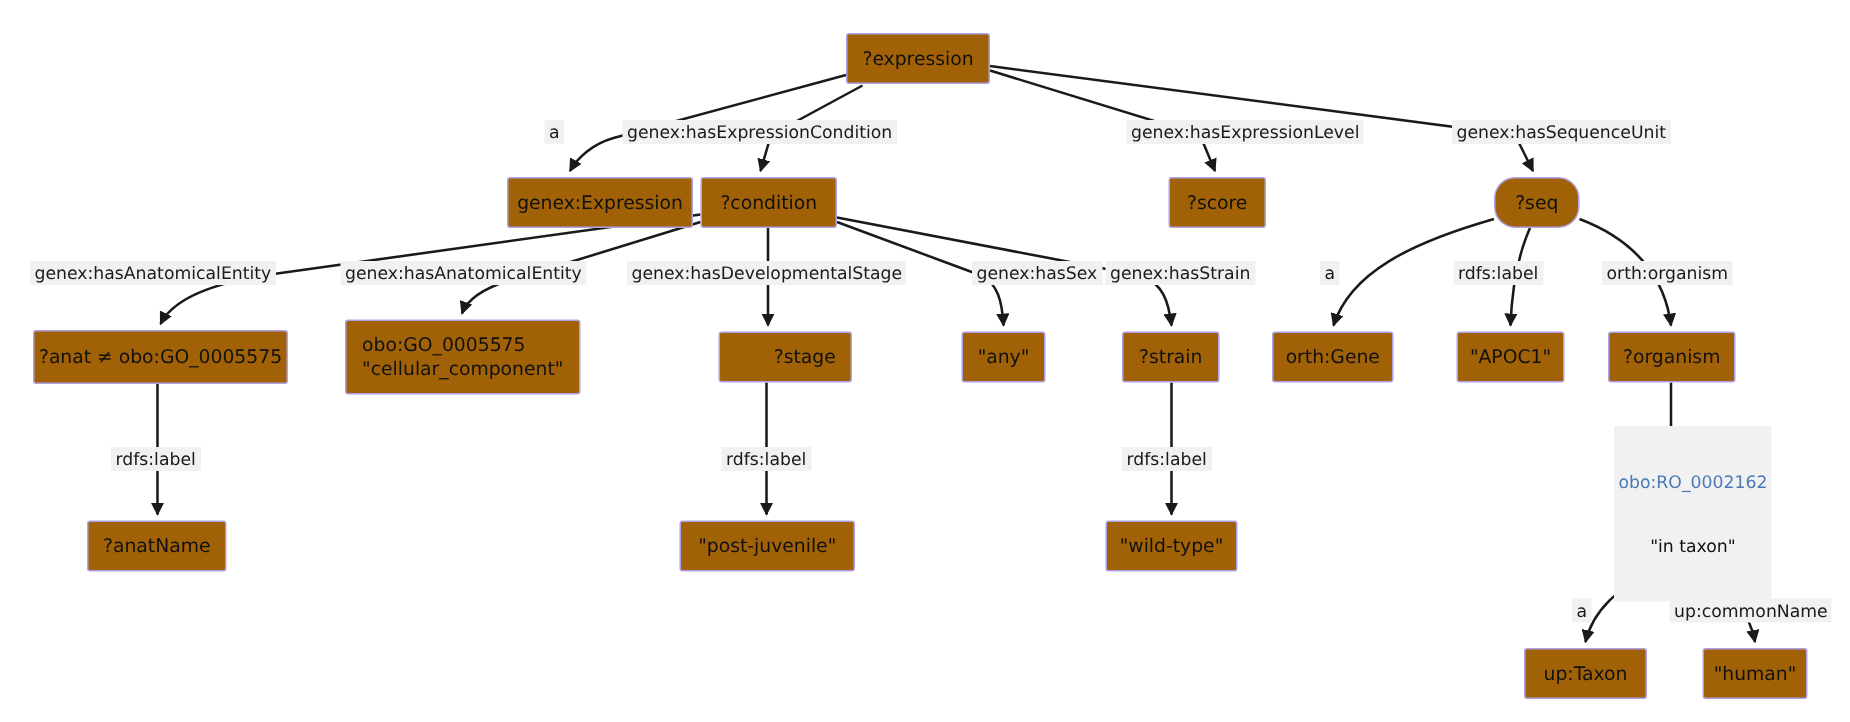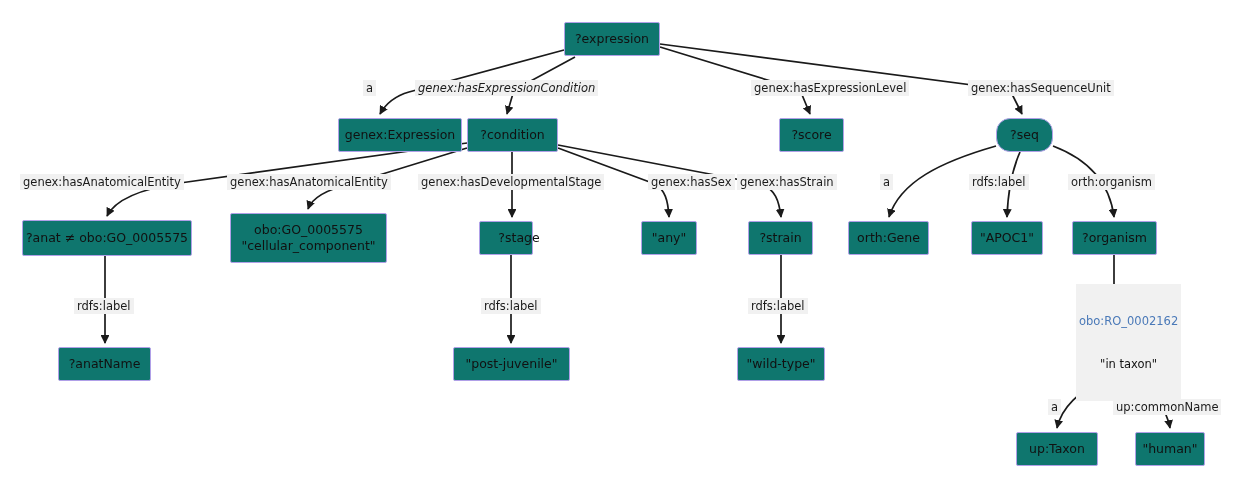--- a/index.html
+++ b/index.html
@@ -2,30 +2,29 @@
 <html><head>
 <meta charset="utf-8">
 <style>
   html,body{margin:0;padding:0;background:#ffffff;}
   body{font-family:"DejaVu Sans", sans-serif;}
   #canvas{position:relative;width:1233px;height:481px;overflow:hidden;background:#fff;}
   #edges{position:absolute;left:0;top:0;width:1233px;height:481px;}
   .node{
     position:absolute;
     box-sizing:border-box;
-    background:#0f766e;
+    background:#a16207;
     border:1px solid #b0a0e8;
     border-radius:2px;
     color:#111;
     font-size:12.5px;
     line-height:1.28;
     display:flex;
     align-items:center;
     justify-content:center;
-    text-align:center;
     white-space:pre;
     padding:0 6px;
   }
   .elabel{
     position:absolute;
     box-sizing:border-box;
     background:#f1f1f1;
     color:#1a1a1a;
     font-size:11.5px;
     line-height:1.25;
@@ -88,35 +87,35 @@
   </svg>
 
   <div class="node" style="left:564px;top:22px;width:96px;height:34px;">?expression</div>
   <div class="node" style="left:338px;top:118px;width:124px;height:34px;">genex:Expression</div>
   <div class="node" style="left:467px;top:118px;width:91px;height:34px;">?condition</div>
   <div class="node" style="left:779px;top:118px;width:65px;height:34px;">?score</div>
   <div class="node" style="left:996px;top:118px;width:57px;height:34px;border-radius:14px;">?seq</div>
   <div class="node" style="left:22px;top:220px;width:170px;height:36px;">?anat ≠ obo:GO_0005575</div>
   <div class="node" style="left:230px;top:213px;width:157px;height:50px;">obo:GO_0005575
 "cellular_component"</div>
-  <div class="node" style="left:479px;top:221px;width:54px;height:34px;padding-left:32px;">?stage</div>
+  <div class="node" style="left:479px;top:221px;width:89px;height:34px;padding-left:32px;">?stage</div>
   <div class="node" style="left:641px;top:221px;width:56px;height:34px;">"any"</div>
   <div class="node" style="left:748px;top:221px;width:65px;height:34px;">?strain</div>
   <div class="node" style="left:848px;top:221px;width:81px;height:34px;">orth:Gene</div>
   <div class="node" style="left:971px;top:221px;width:72px;height:34px;">"APOC1"</div>
   <div class="node" style="left:1072px;top:221px;width:85px;height:34px;">?organism</div>
   <div class="node" style="left:58px;top:347px;width:93px;height:34px;">?anatName</div>
   <div class="node" style="left:453px;top:347px;width:117px;height:34px;">"post-juvenile"</div>
   <div class="node" style="left:737px;top:347px;width:88px;height:34px;">"wild-type"</div>
   <div class="node" style="left:1077px;top:347px;width:75px;height:34px;">?species</div>
   <div class="node" style="left:1016px;top:432px;width:82px;height:34px;">up:Taxon</div>
   <div class="node" style="left:1135px;top:432px;width:70px;height:34px;">"human"</div>
 
   <div class="elabel" style="left:363px;top:80px;">a</div>
-  <div class="elabel" style="left:415px;top:80px;font-style:italic;">genex:hasExpressionCondition</div>
+  <div class="elabel" style="left:415px;top:80px;">genex:hasExpressionCondition</div>
   <div class="elabel" style="left:751px;top:80px;">genex:hasExpressionLevel</div>
   <div class="elabel" style="left:944px;top:80px;margin-left:24px;">genex:hasSequenceUnit</div>
   <div class="elabel" style="left:20px;top:174px;">genex:hasAnatomicalEntity</div>
   <div class="elabel" style="left:227px;top:174px;">genex:hasAnatomicalEntity</div>
   <div class="elabel" style="left:418px;top:174px;">genex:hasDevelopmentalStage</div>
   <div class="elabel" style="left:648px;top:174px;">genex:hasSex</div>
   <div class="elabel" style="left:737px;top:174px;">genex:hasStrain</div>
   <div class="elabel" style="left:880px;top:174px;">a</div>
   <div class="elabel" style="left:969px;top:174px;">rdfs:label</div>
   <div class="elabel" style="left:1068px;top:174px;">orth:organism</div>

